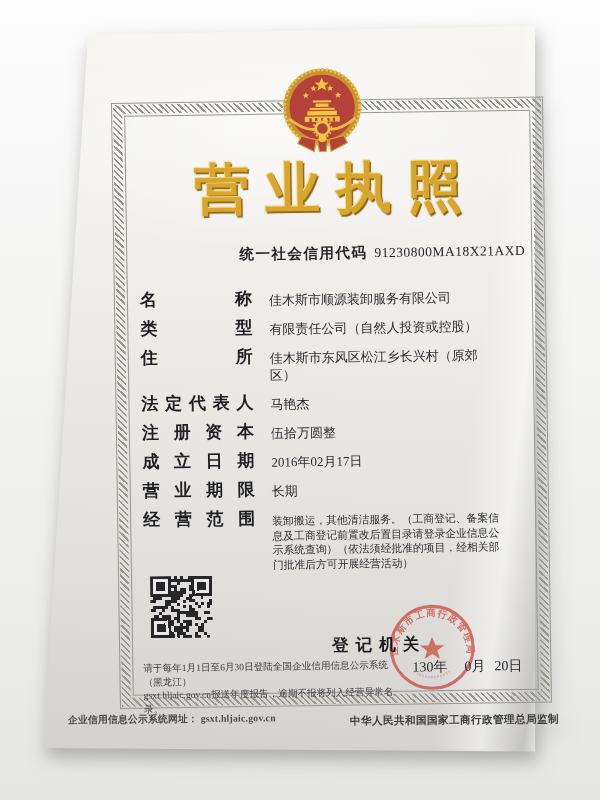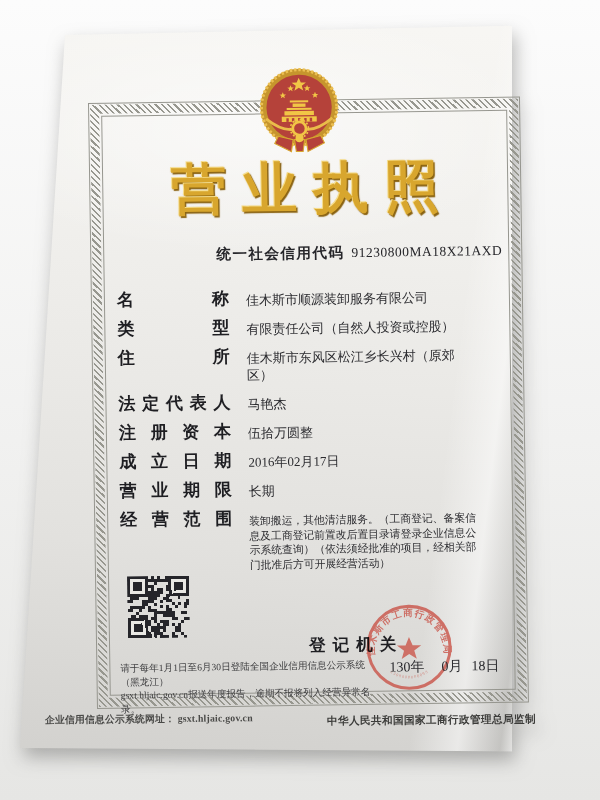--- a/index.html
+++ b/index.html
@@ -1,21 +1,21 @@
 <!DOCTYPE html>
 <html><head>
 <meta charset="utf-8">
 <style>
   html,body{margin:0;padding:0;}
   body{
     width:600px;height:800px;overflow:hidden;
     background:linear-gradient(180deg,#fcfcfc 0%,#f1f1f0 55%,#e6e6e4 100%);
     font-family:"Liberation Serif","DejaVu Serif",serif;
   }
-  .scene{position:relative;width:512px;height:800px;}
+  .scene{position:relative;width:512px;height:800px;margin-left:23px;}
   .paper-wrap{position:absolute;inset:0;filter:drop-shadow(3px 9px 9px rgba(110,110,108,.5));}
   .paper{
     position:absolute;inset:0;
     clip-path:polygon(65px 35px,547px 25px,595px 752px,20px 748px);
     background:
       linear-gradient(97deg,rgba(0,0,0,0) 82%,rgba(255,255,255,.5) 90%,rgba(170,170,168,.38) 97%,rgba(255,255,255,.65) 100%),
       radial-gradient(ellipse 420px 180px at 48% 16%,rgba(255,255,255,.55),rgba(255,255,255,0) 70%),
       linear-gradient(183deg,#f8f7f4 0%,#f1f0ed 28%,#eae9e6 48%,#e2e1de 68%,#d6d5d2 88%,#cfcecb 100%);
   }
   
@@ -328,21 +328,21 @@
           <use href="#st2" transform="translate(50,52) scale(1.35)" fill="#cb584c"></use>
           <text font-size="10.5" fill="#c9554a" letter-spacing="1.5" font-weight="bold">
             <textPath href="#arcT" startOffset="50%" text-anchor="middle">佳木斯市工商行政管理局</textPath>
           </text>
           <text font-size="4.6" fill="#c9554a" letter-spacing="1.2" opacity=".75">
             <textPath href="#arcB" startOffset="50%" text-anchor="middle">2308000006099</textPath>
           </text>
         </svg>
 
         <div class="issue-date">
-          <span>130</span><span class="gap1">年</span><span>0</span><span class="gap2">月</span><span>18</span><span>日</span>
+          <span>130</span><span class="gap1">年</span><span>0</span><span class="gap2">月</span><span>20</span><span>日</span>
         </div>
 
         <div class="note">
           <div>请于每年1月1日至6月30日登陆全国企业信用信息公示系统（黑龙江）</div>
           <div>gsxt.hljaic.gov.cn报送年度报告，逾期不报将列入经营异常名录。</div>
         </div>
 
       </div>
     </div>
 

